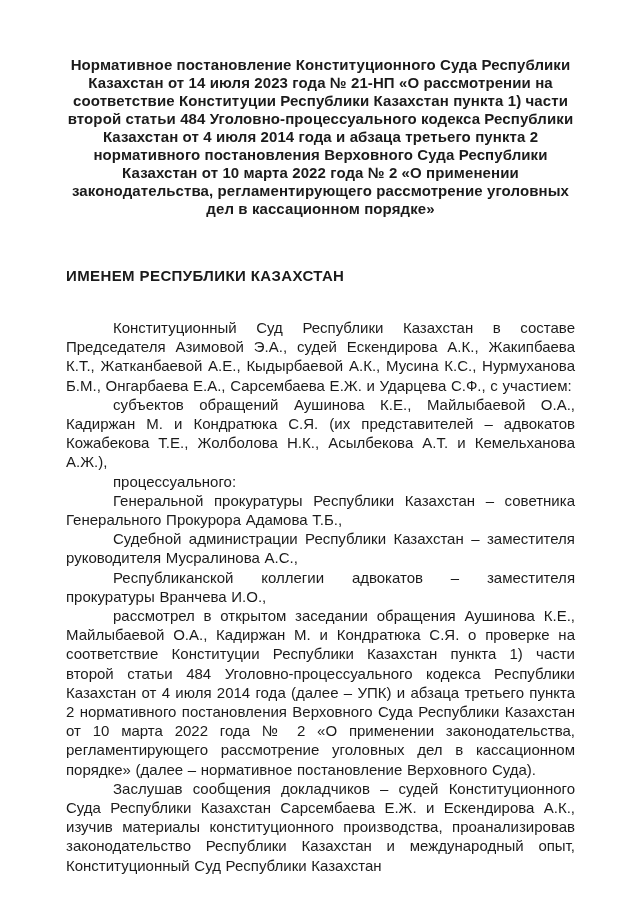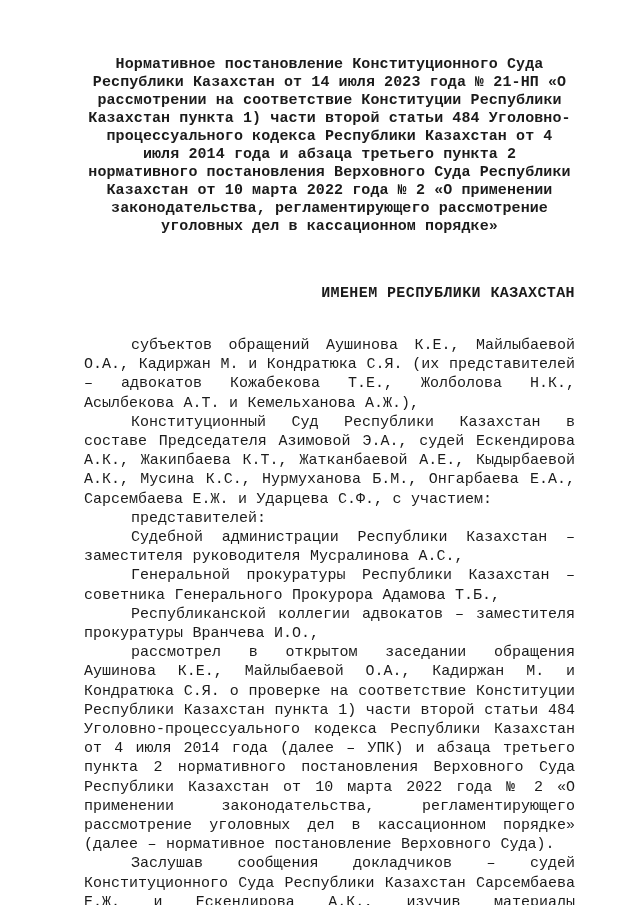--- a/index.html
+++ b/index.html
@@ -6,37 +6,37 @@
       margin: 0;
       padding: 0;
       background: #ffffff;
     }
     .page {
       position: relative;
       width: 640px;
       height: 905px;
       background: #ffffff;
       box-sizing: border-box;
-      padding: 56px 65px 0 84px;
-      font-family: Liberation Mono, monospace;
+      padding: 56px 65px 0 66px;
+      font-family: Liberation Sans, sans-serif;
       color: #1b1b1b;
       overflow: hidden;
     }
     .doc-title {
       font-size: 15px;
       line-height: 18px;
       font-weight: bold;
       text-align: center;
       letter-spacing: 0.1px;
     }
     .doc-heading {
       font-size: 15px;
       line-height: 18px;
       font-weight: bold;
-      text-align: right;
+      text-align: left;
       margin-top: 49px;
       letter-spacing: 0.4px;
     }
     .doc-body {
       margin-top: 33px;
       font-size: 15px;
       line-height: 19.2px;
       text-align: justify;
     }
     .doc-body p {
@@ -48,22 +48,22 @@
   </style>
 </head>
 <body>
 
 <div class="page">
   <div class="doc-title">Нормативное постановление Конституционного Суда Республики Казахстан от 14 июля 2023 года № 21-НП «О рассмотрении на соответствие Конституции Республики Казахстан пункта 1) части второй статьи 484 Уголовно-процессуального кодекса Республики Казахстан от 4 июля 2014 года и абзаца третьего пункта 2 нормативного постановления Верховного Суда Республики Казахстан от 10 марта 2022 года № 2 «О применении законодательства, регламентирующего рассмотрение уголовных дел в кассационном порядке»</div>
 
   <div class="doc-heading">ИМЕНЕМ РЕСПУБЛИКИ КАЗАХСТАН</div>
 
   <div class="doc-body">
+    <p>Конституционный Суд Республики Казахстан в составе Председателя Азимовой Э.А., судей Ескендирова А.К., Жакипбаева К.Т., Жатканбаевой А.Е., Кыдырбаевой А.К., Мусина К.С., Нурмуханова Б.М., Онгарбаева Е.А., Сарсембаева Е.Ж. и Ударцева С.Ф., с участием:</p>
     <p>субъектов обращений Аушинова К.Е., Майлыбаевой О.А., Кадиржан М. и Кондратюка С.Я. (их представителей – адвокатов Кожабекова Т.Е., Жолболова Н.К., Асылбекова А.Т. и Кемельханова А.Ж.),</p>
-    <p>Конституционный Суд Республики Казахстан в составе Председателя Азимовой Э.А., судей Ескендирова А.К., Жакипбаева К.Т., Жатканбаевой А.Е., Кыдырбаевой А.К., Мусина К.С., Нурмуханова Б.М., Онгарбаева Е.А., Сарсембаева Е.Ж. и Ударцева С.Ф., с участием:</p>
-    <p>представителей:</p>
+    <p>процессуального:</p>
+    <p>Генеральной прокуратуры Республики Казахстан – советника Генерального Прокурора Адамова Т.Б.,</p>
     <p>Судебной администрации Республики Казахстан – заместителя руководителя Мусралинова А.С.,</p>
-    <p>Генеральной прокуратуры Республики Казахстан – советника Генерального Прокурора Адамова Т.Б.,</p>
     <p>Республиканской коллегии адвокатов – заместителя прокуратуры Вранчева И.О.,</p>
     <p>рассмотрел в открытом заседании обращения Аушинова К.Е., Майлыбаевой О.А., Кадиржан М. и Кондратюка С.Я. о проверке на соответствие Конституции Республики Казахстан пункта 1) части второй статьи 484 Уголовно-процессуального кодекса Республики Казахстан от 4 июля 2014 года (далее – УПК) и абзаца третьего пункта 2 нормативного постановления Верховного Суда Республики Казахстан от 10 марта 2022 года № 2 «О применении законодательства, регламентирующего рассмотрение уголовных дел в кассационном порядке» (далее – нормативное постановление Верховного Суда).</p>
     <p>Заслушав сообщения докладчиков – судей Конституционного Суда Республики Казахстан Сарсембаева Е.Ж. и Ескендирова А.К., изучив материалы конституционного производства, проанализировав законодательство Республики Казахстан и международный опыт, Конституционный Суд Республики Казахстан</p>
   </div>
 </div>
 
 </body></html>

